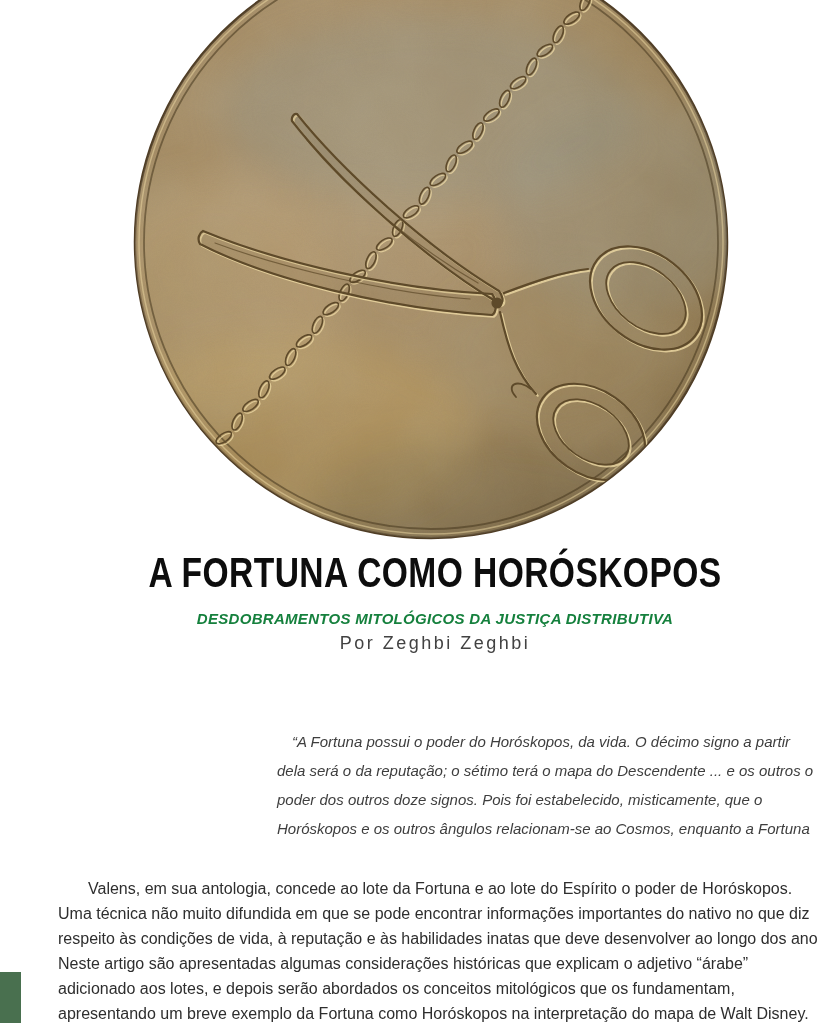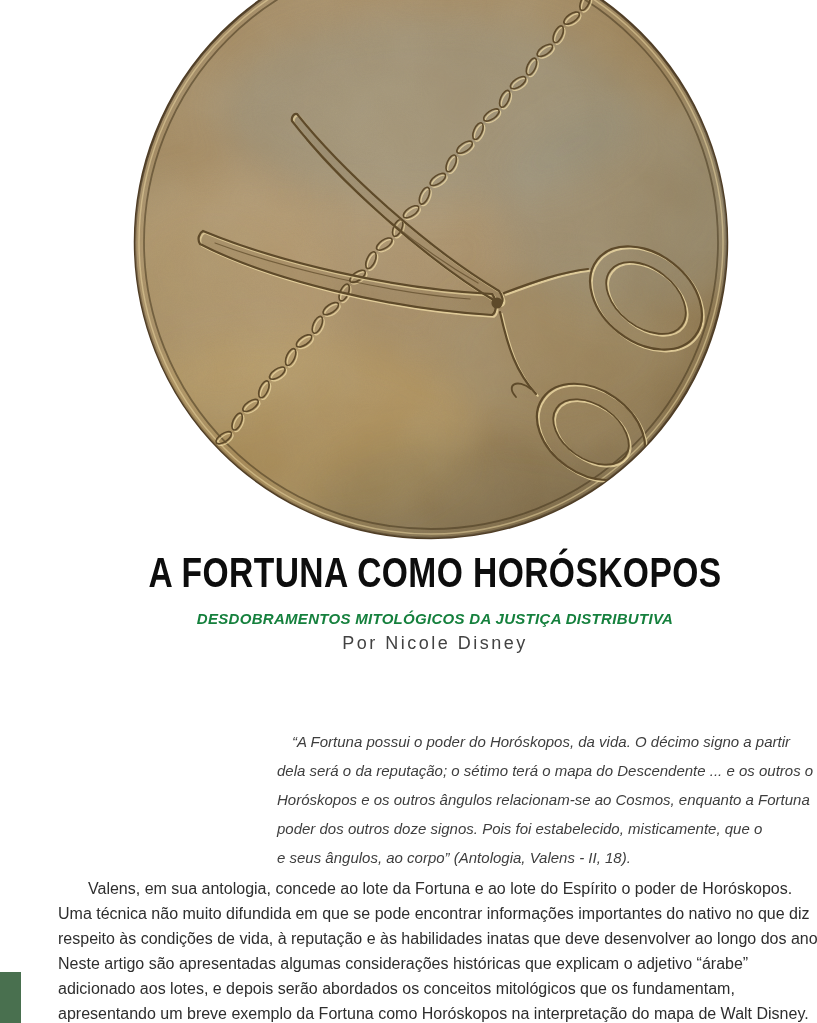--- a/index.html
+++ b/index.html
@@ -196,28 +196,27 @@
             <ellipse cx="591" cy="432" rx="42" ry="27" transform="rotate(35 591 432)" stroke-width="1.8"></ellipse>
             <circle cx="497" cy="303" r="4.5" fill="#5e4a2a"></circle>
           </g>
         </g>
       </g>
     </svg>
   </figure>
 
   <h1 class="title">A FORTUNA COMO HORÓSKOPOS</h1>
   <h2 class="subtitle">DESDOBRAMENTOS MITOLÓGICOS DA JUSTIÇA DISTRIBUTIVA</h2>
-  <div class="byline">Por Nicole Disney</div>
+  <div class="byline">Por Zeghbi Zeghbi</div>
 
   <blockquote class="quote">
     <div class="line first">“A Fortuna possui o poder do Horóskopos, da vida. O décimo signo a partir</div>
     <div class="line">dela será o da reputação; o sétimo terá o mapa do Descendente ... e os outros o</div>
+    <div class="line">poder dos outros doze signos. Pois foi estabelecido, misticamente, que o</div>
     <div class="line">Horóskopos e os outros ângulos relacionam-se ao Cosmos, enquanto a Fortuna</div>
-    <div class="line">poder dos outros doze signos. Pois foi estabelecido, misticamente, que o</div>
-    <div class="line">e seus ângulos, ao corpo” (Antologia, Valens - II, 18).</div>
   </blockquote>
 
   <div class="bodytext">
     <div class="line first">Valens, em sua antologia, concede ao lote da Fortuna e ao lote do Espírito o poder de Horóskopos.</div>
     <div class="line">Uma técnica não muito difundida em que se pode encontrar informações importantes do nativo no que diz</div>
     <div class="line">respeito às condições de vida, à reputação e às habilidades inatas que deve desenvolver ao longo dos anos.</div>
     <div class="line">Neste artigo são apresentadas algumas considerações históricas que explicam o adjetivo “árabe”</div>
     <div class="line">adicionado aos lotes, e depois serão abordados os conceitos mitológicos que os fundamentam,</div>
     <div class="line">apresentando um breve exemplo da Fortuna como Horóskopos na interpretação do mapa de Walt Disney.</div>
   </div>

